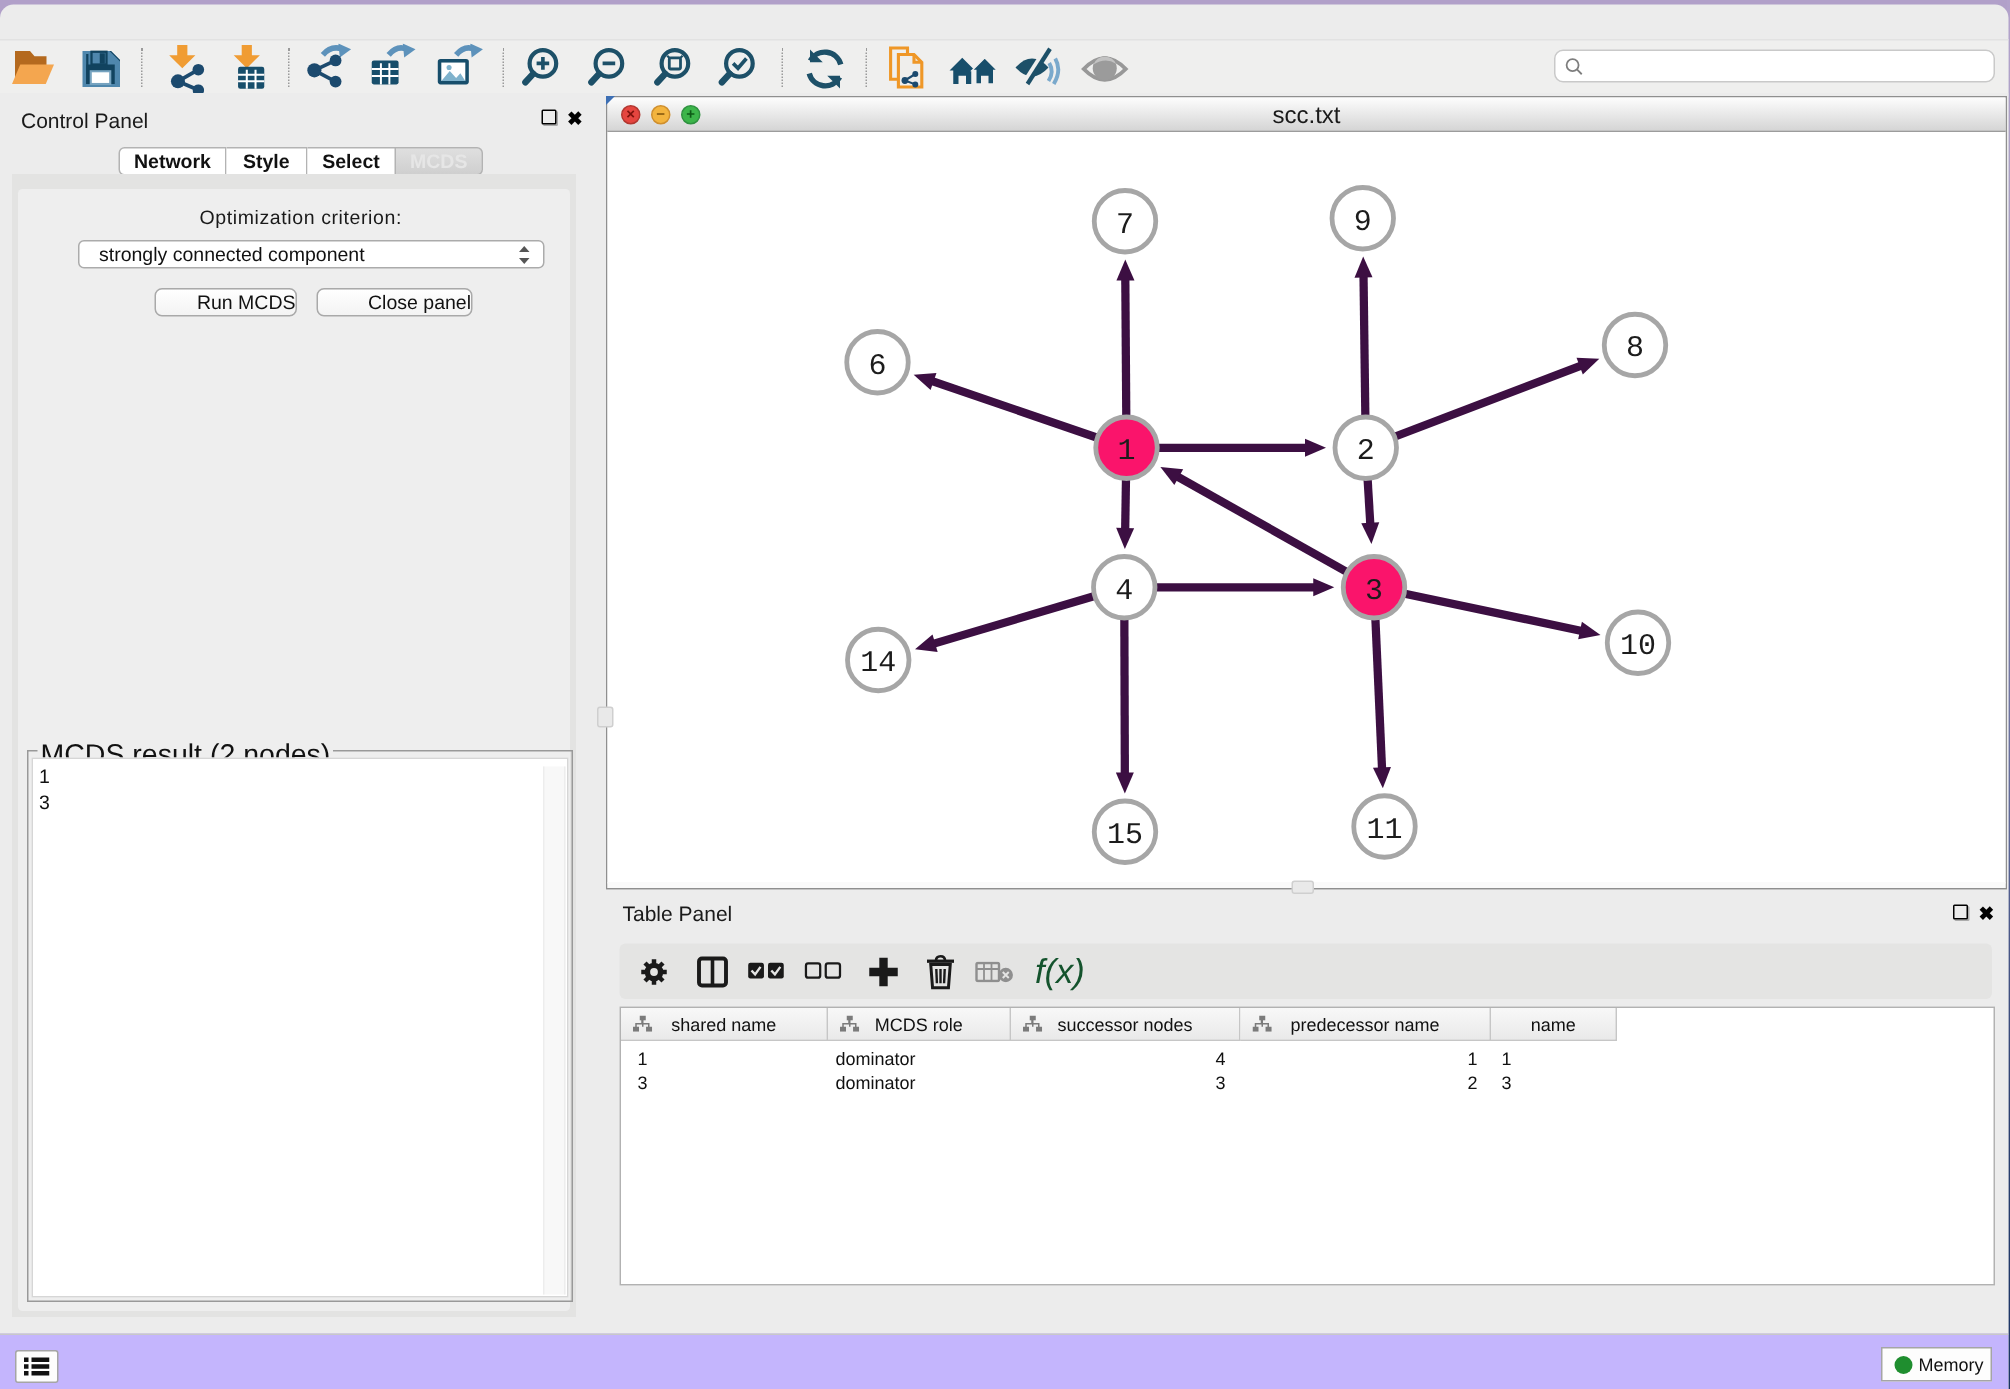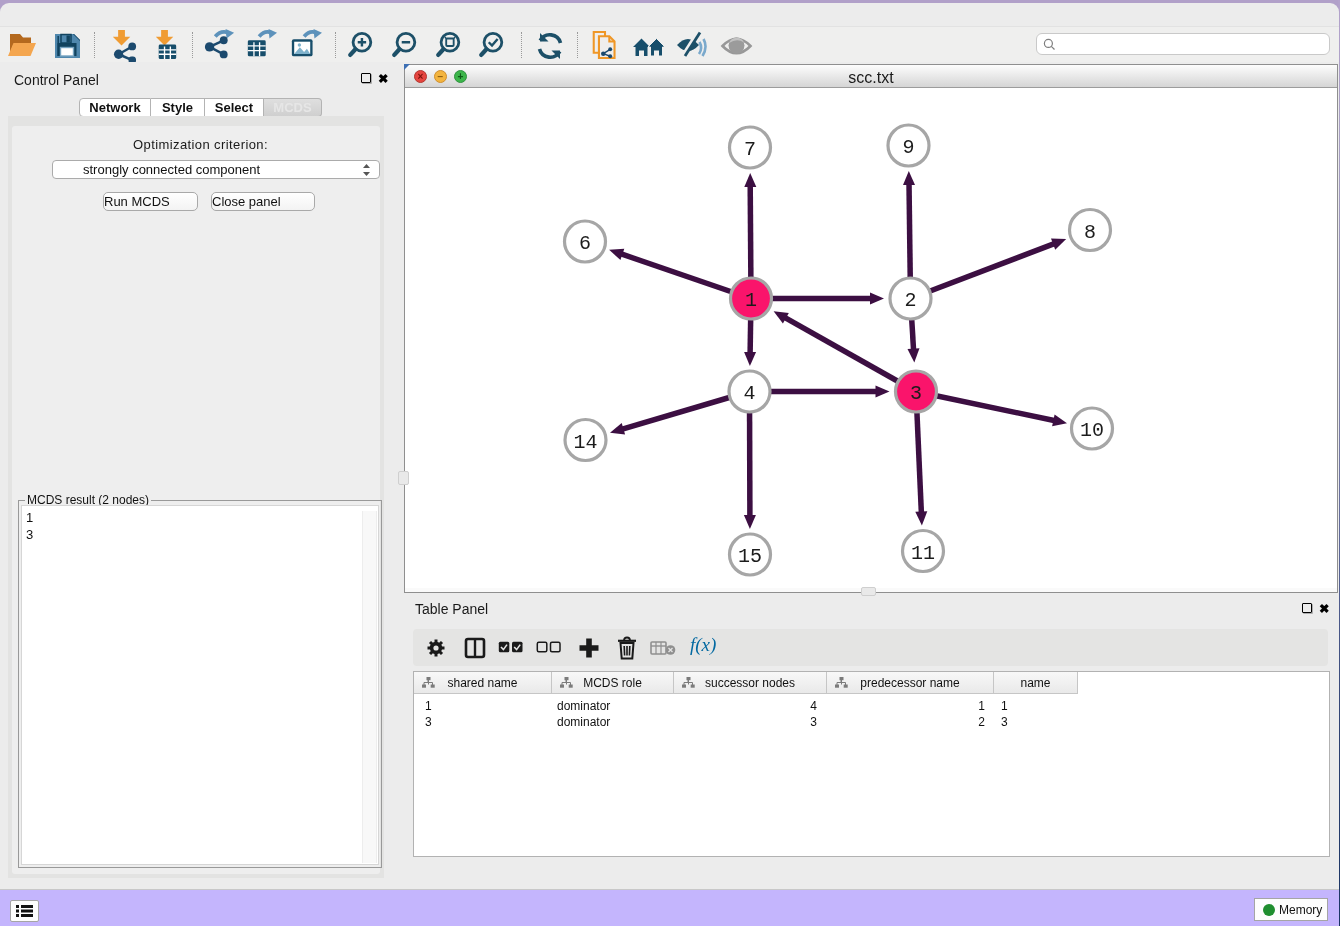--- a/index.html
+++ b/index.html
@@ -28,25 +28,25 @@
 .tabrow{position:absolute;display:flex}
 .tab{box-sizing:border-box;height:19px;background:#fff;border:1px solid #b3b3b3;border-left:none;
  font-size:13px;font-weight:bold;color:#111;text-align:center;line-height:17px}
 .tab.first{border-left:1px solid #b3b3b3;border-radius:4px 0 0 4px}
 .tab.last{border-radius:0 4px 4px 0}
 .tab.sel{background:linear-gradient(#dfdfdf,#cfcfcf);color:#e6e6e6}
 #cpcontent{position:absolute;left:8px;top:54px;width:376px;height:762px;background:#e3e3e2}
 #cpinner{position:absolute;left:4px;top:10px;width:368px;height:748px;background:#eeeeee;border-radius:3px}
 #optlabel{position:absolute;left:37px;top:21px;width:311px;text-align:center;font-size:13px;letter-spacing:0.4px;color:#1a1a1a}
 #dropdown{position:absolute;left:44px;top:44px;width:296px;height:17px;background:#fff;
- border:1px solid #ababab;border-radius:4px;font-size:13px;color:#111;line-height:17px;padding-left:30px;box-sizing:content-box}
+ border:1px solid #ababab;border-radius:4px;font-size:13px;color:#111;line-height:17px;padding-left:13px;box-sizing:content-box}
 .btn{position:absolute;height:19px;box-sizing:border-box;background:linear-gradient(#ffffff,#f3f3f3);
- border:1px solid #a9a9a9;border-radius:5px;font-size:13px;color:#111;text-align:left;line-height:17px}
+ border:1px solid #a9a9a9;border-radius:5px;font-size:13px;color:#111;text-align:right;line-height:17px}
 #mcdsbox{position:absolute;left:10px;top:384px;width:362px;height:366px;border:1px solid #999}
-#mcdslabel{position:absolute;left:6px;top:-8px;background:#eeeeee;font-size:12px;color:#111;padding:0 2px}
+#mcdslabel{position:absolute;left:6px;top:-8px;background:#eeeeee;font-size:19px;color:#111;padding:0 2px}
 #mcdstext{position:absolute;left:2px;top:4px;right:2px;bottom:2px;background:#fff;border:1px solid #d6d6d6}
 #mcdstext .txt{margin:3px 0 0 4px;font-size:13px;color:#111;line-height:17px}
 #mcdsscroll{position:absolute;right:1px;top:5px;width:13px;bottom:1px;background:#f8f8f8;border-left:1px solid #ededed;border-right:1px solid #ededed}
 
 #netframe{position:absolute;left:404px;top:2px;width:934px;height:529px;border:1px solid #8f8f8f;box-sizing:border-box;background:#fff}
 #nettitle{position:absolute;left:0;top:0;width:100%;height:22px;
  background:linear-gradient(#fdfdfd,#d5d5d5);border-bottom:1px solid #9c9c9c}
 #nettitle .t{position:absolute;width:100%;text-align:center;top:4px;font-size:16px;color:#1a1a1a}
 .mac{position:absolute;top:5px;width:11px;height:11px;border-radius:50%;text-align:center;
  font-size:10px;font-weight:bold;line-height:11px}
@@ -339,21 +339,21 @@
           <line x1="13.8" y1="10" x2="13.4" y2="19.5" stroke="#1a1a1a" stroke-width="1.6"></line>
         </svg>
         <svg style="position:absolute;left:237px;top:12px" width="26" height="14" viewBox="0 0 26 14">
           <rect x="1" y="1" width="15" height="12" rx="1" fill="none" stroke="#8f8f8f" stroke-width="1.6"></rect>
           <line x1="1" y1="5" x2="16" y2="5" stroke="#8f8f8f" stroke-width="1.4"></line>
           <line x1="6" y1="1" x2="6" y2="13" stroke="#8f8f8f" stroke-width="1.2"></line>
           <line x1="11" y1="1" x2="11" y2="13" stroke="#8f8f8f" stroke-width="1.2"></line>
           <circle cx="20.5" cy="9" r="4.8" fill="#8f8f8f"></circle>
           <path d="M18.5 7 l4 4 m0 -4 l-4 4" stroke="#e4e4e3" stroke-width="1.3"></path>
         </svg>
-        <div style="position:absolute;left:277px;top:5px;font-family:Liberation Serif, serif;font-style:italic;font-size:19px;color:#0369a1">f(x)</div>
+        <div style="position:absolute;left:277px;top:5px;font-family:Liberation Sans, sans-serif;font-style:italic;font-size:23px;color:#14532d">f(x)</div>
       </div>
       <div id="tablebox">
         <div class="th" style="left:0;width:138px">shared name</div>
         <div class="th" style="left:138px;width:122px">MCDS role</div>
         <div class="th" style="left:260px;width:153px">successor nodes</div>
         <div class="th" style="left:413px;width:167px">predecessor name</div>
         <div class="th" style="left:580px;width:84px">name</div>
         <svg class="thicon" style="position:absolute;left:8px;top:5px" width="13" height="12" viewBox="0 0 13 12">
             <g fill="#7b7b7b">
               <rect x="4.5" y="0" width="4" height="3.2"></rect>

